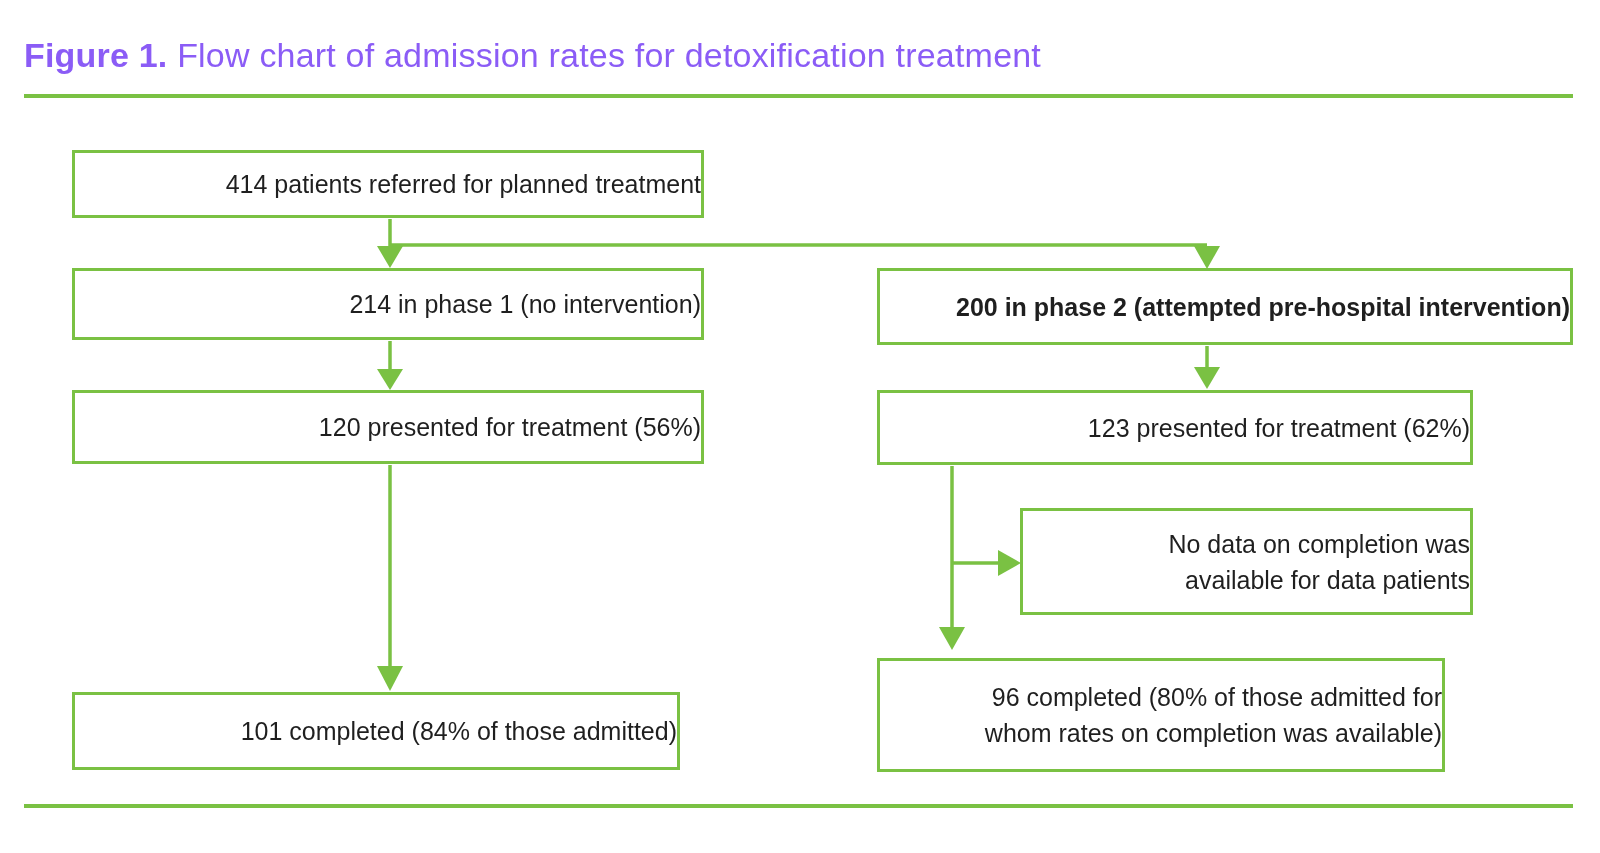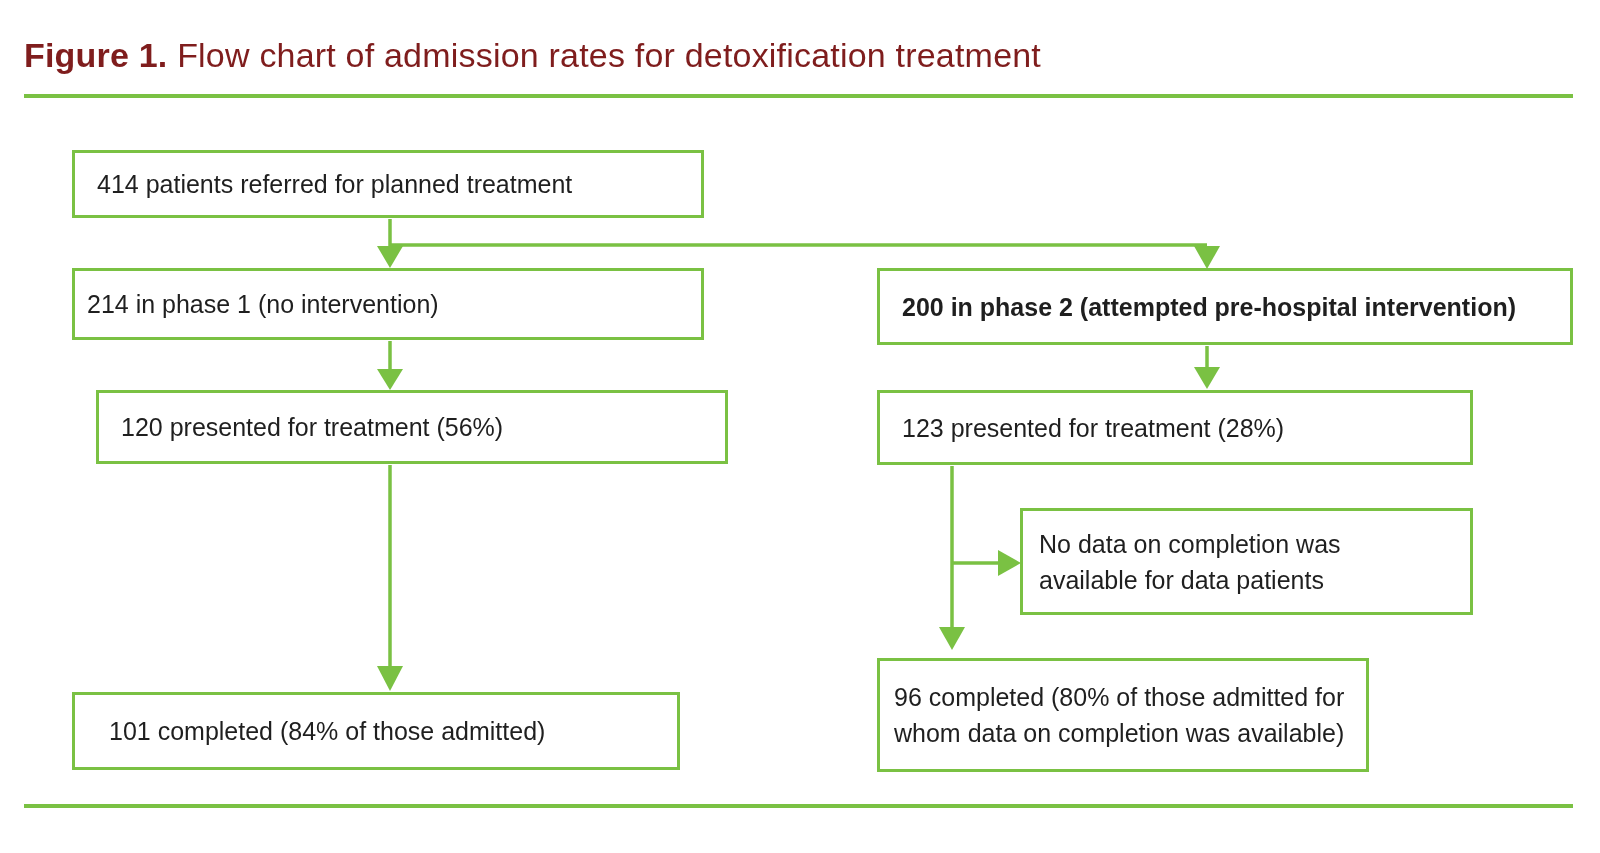--- a/index.html
+++ b/index.html
@@ -14,21 +14,21 @@
     overflow: hidden;
     font-family: "Liberation Sans", sans-serif;
     color: #1a1a1a;
   }
   .figure-title {
     position: absolute;
     left: 24px;
     top: 36px;
     font-size: 34px;
     letter-spacing: 0.2px;
-    color: #7f1d1d;
+    color: #8b5cf6;
     white-space: pre;
   }
   .figure-title .bold { font-weight: 700; }
   .separator {
     position: absolute;
     left: 24px;
     width: 1549px;
     height: 4px;
     background: #7ac143;
   }
@@ -40,30 +40,30 @@
     box-sizing: border-box;
     border: 3px solid #7ac143;
     background: #ffffff;
     display: flex;
     flex-direction: column;
     justify-content: center;
     font-size: 25px;
     line-height: 36px;
     color: #1f1f1f;
   }
-  .node span { display: block; }
+  .node span { display: block; text-align: right; }
 
   #node-referred          { left: 72px;  top: 150px; width: 632px; height: 68px;  padding-left: 22px; }
   #node-phase1            { left: 72px;  top: 268px; width: 632px; height: 72px;  padding-left: 12px; }
   #node-phase2            { left: 877px; top: 268px; width: 696px; height: 77px;  padding-left: 22px; }
   #node-phase1-presented  { left: 72px;  top: 390px; width: 632px; height: 74px;  padding-left: 22px; }
   #node-phase2-presented  { left: 877px; top: 390px; width: 596px; height: 75px;  padding-left: 22px; }
   #node-phase1-completed  { left: 72px;  top: 692px; width: 608px; height: 78px;  padding-left: 34px; }
   #node-no-data           { left: 1020px;top: 508px; width: 453px; height: 107px; padding-left: 16px; }
-  #node-phase2-completed  { left: 877px; top: 658px; width: 492px; height: 114px; padding-left: 14px; }
+  #node-phase2-completed  { left: 877px; top: 658px; width: 568px; height: 114px; padding-left: 14px; }
 
   svg.connector-layer {
     position: absolute;
     left: 0; top: 0;
     width: 1600px;
     height: 853px;
     pointer-events: none;
   }
 </style>
 </head>
@@ -110,33 +110,33 @@
 </div>
 
 <div class="node" id="node-phase1" style="border-color: rgb(122, 193, 67);">
   <span>214 in phase 1 (no intervention)</span>
 </div>
 
 <div class="node" id="node-phase2" style="border-color: rgb(122, 193, 67); font-weight: bold;">
   <span>200 in phase 2 (attempted pre-hospital intervention)</span>
 </div>
 
-<div class="node" id="node-phase1-presented" style="border-color: rgb(122, 193, 67); margin-left: 24px;">
+<div class="node" id="node-phase1-presented" style="border-color: rgb(122, 193, 67);">
   <span>120 presented for treatment (56%)</span>
 </div>
 
 <div class="node" id="node-phase2-presented" style="border-color: rgb(122, 193, 67);">
-  <span>123 presented for treatment (28%)</span>
+  <span>123 presented for treatment (62%)</span>
 </div>
 
 <div class="node" id="node-phase1-completed" style="border-color: rgb(122, 193, 67);">
   <span>101 completed (84% of those admitted)</span>
 </div>
 
 <div class="node" id="node-no-data" style="border-color: rgb(122, 193, 67);">
   <span>No data on completion was</span>
   <span>available for data patients</span>
 </div>
 
 <div class="node" id="node-phase2-completed" style="border-color: rgb(122, 193, 67);">
   <span>96 completed (80% of those admitted for</span>
-  <span>whom data on completion was available)</span>
+  <span>whom rates on completion was available)</span>
 </div>
 
 </body></html>

